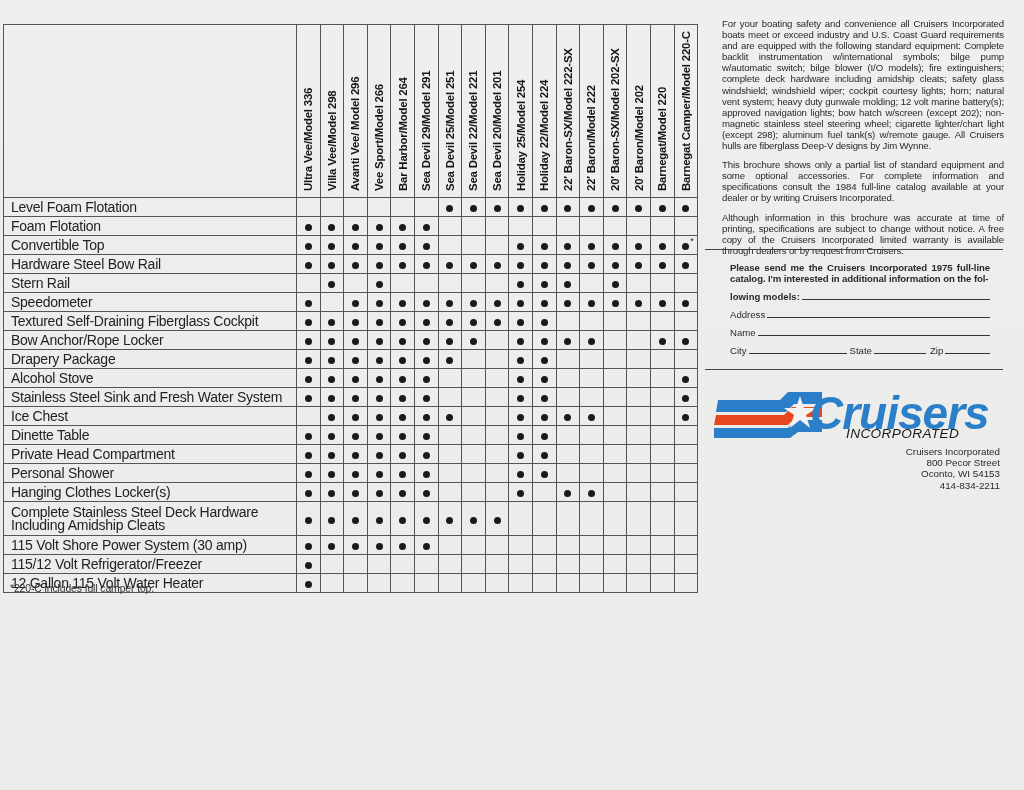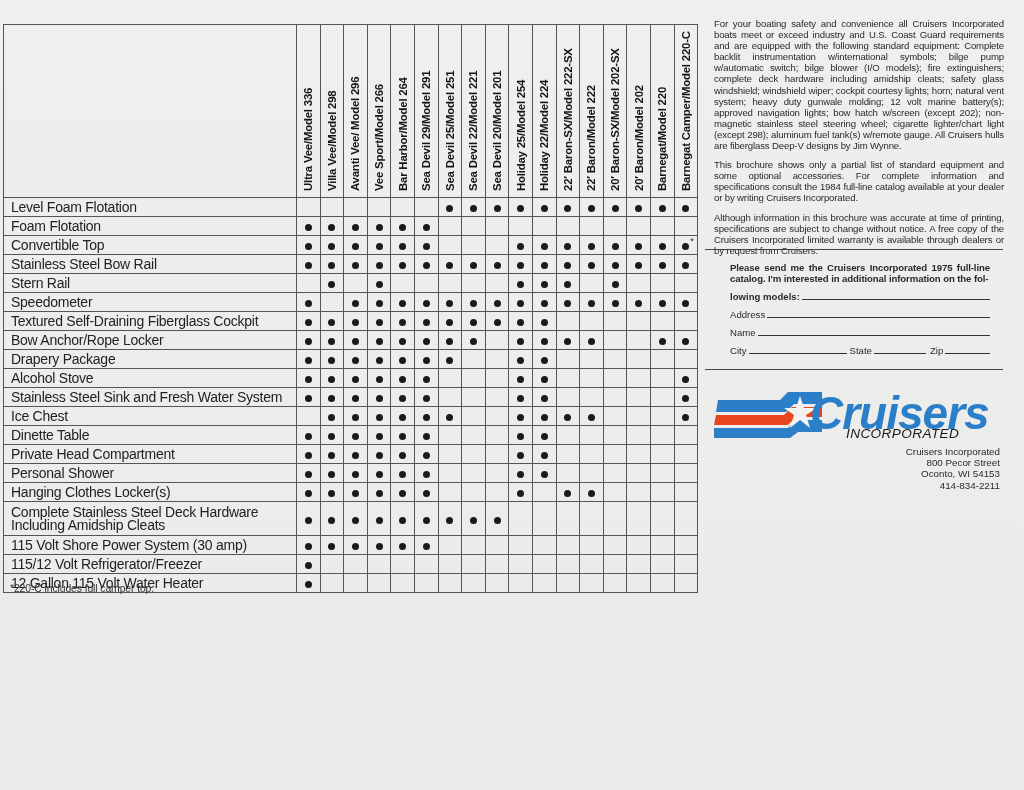--- a/index.html
+++ b/index.html
@@ -39,21 +39,21 @@
     display:inline-block; width:7px; height:7px; border-radius:50%; background:#1a1a1a;
   }
   .star { position:absolute; font-size:9px; top:0px; margin-left:1px; }
 
   .footnote {
     position:absolute; left:10px; top:583px; font-size:10.4px; color:#333; letter-spacing:-0.1px;
   }
 
   
   .right { position:absolute; left:714px; top:18px; width:290px; font-size:9.6px; line-height:11.1px; color:#2a2a2a; }
-  .right p { margin:0 0 8px 0; text-align:justify; letter-spacing:-0.15px; }
+  .right p { margin:0 0 8px 8px; text-align:justify; letter-spacing:-0.15px; }
   .rule { position:absolute; left:705px; width:298px; height:0; border-top:1px solid #444; }
 
   .form { position:absolute; left:730px; top:262px; width:260px; font-size:9.6px; color:#2a2a2a; }
   .form .req { font-weight:bold; line-height:11px; text-align:justify; letter-spacing:-0.1px; }
   .form .line { display:flex; align-items:flex-end; height:18px; }
   .form .line .blank { flex:1; border-bottom:1px solid #333; margin-left:2px; margin-bottom:2px; height:1px; }
   .form .line .blank.fixed { flex:none; }
   .bold { font-weight:bold; }
 
   
@@ -187,21 +187,21 @@
           <td class="cell"><span class="dot"></span></td>
           <td class="cell"><span class="dot"></span></td>
           <td class="cell"><span class="dot"></span></td>
           <td class="cell"><span class="dot"></span></td>
           <td class="cell"><span class="dot"></span></td>
           <td class="cell"><span class="dot"></span></td>
           <td class="cell"><span class="dot"></span></td>
           <td class="cell"><span class="dot"></span><span class="star">*</span></td>
         </tr>
         <tr>
-          <td class="feature">Stainless Steel Bow Rail</td>
+          <td class="feature">Hardware Steel Bow Rail</td>
           <td class="cell"><span class="dot"></span></td>
           <td class="cell"><span class="dot"></span></td>
           <td class="cell"><span class="dot"></span></td>
           <td class="cell"><span class="dot"></span></td>
           <td class="cell"><span class="dot"></span></td>
           <td class="cell"><span class="dot"></span></td>
           <td class="cell"><span class="dot"></span></td>
           <td class="cell"><span class="dot"></span></td>
           <td class="cell"><span class="dot"></span></td>
           <td class="cell"><span class="dot"></span></td>

